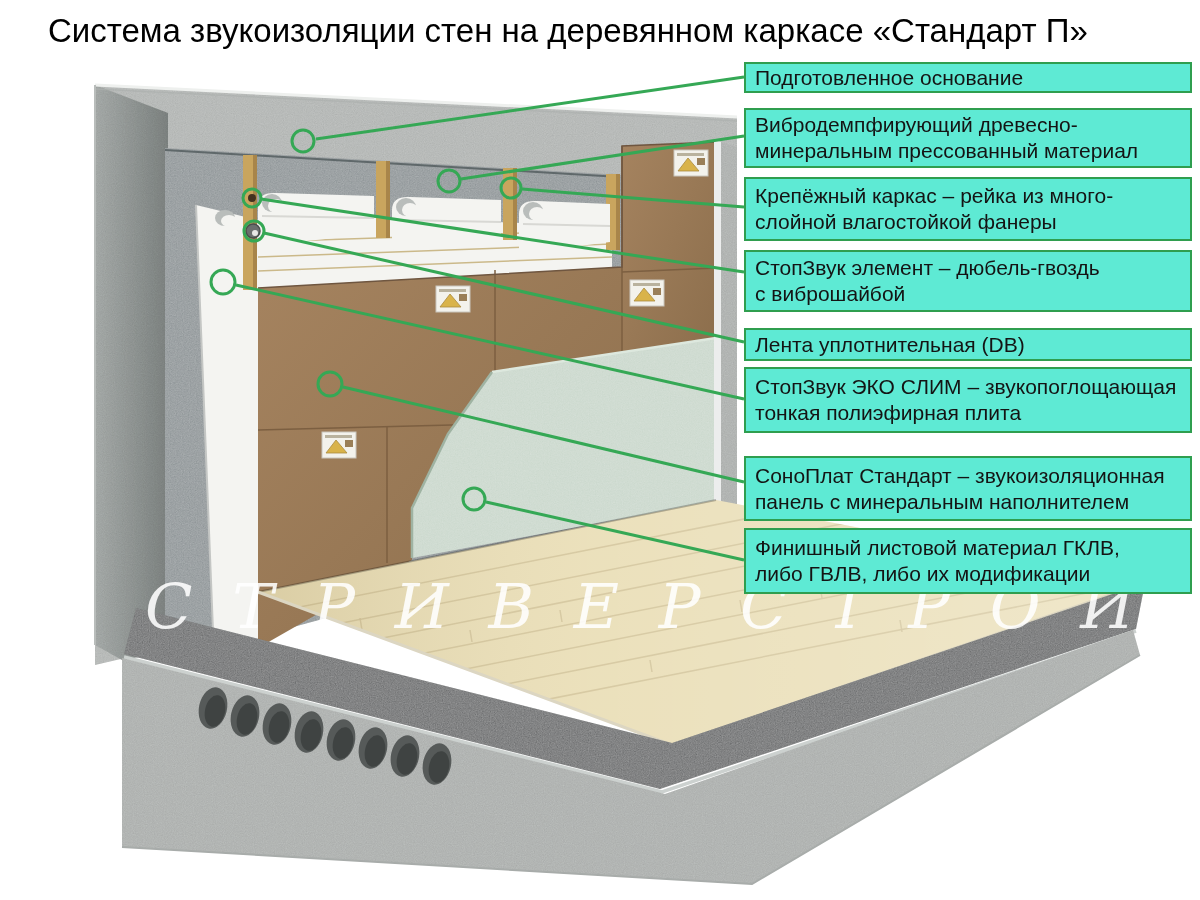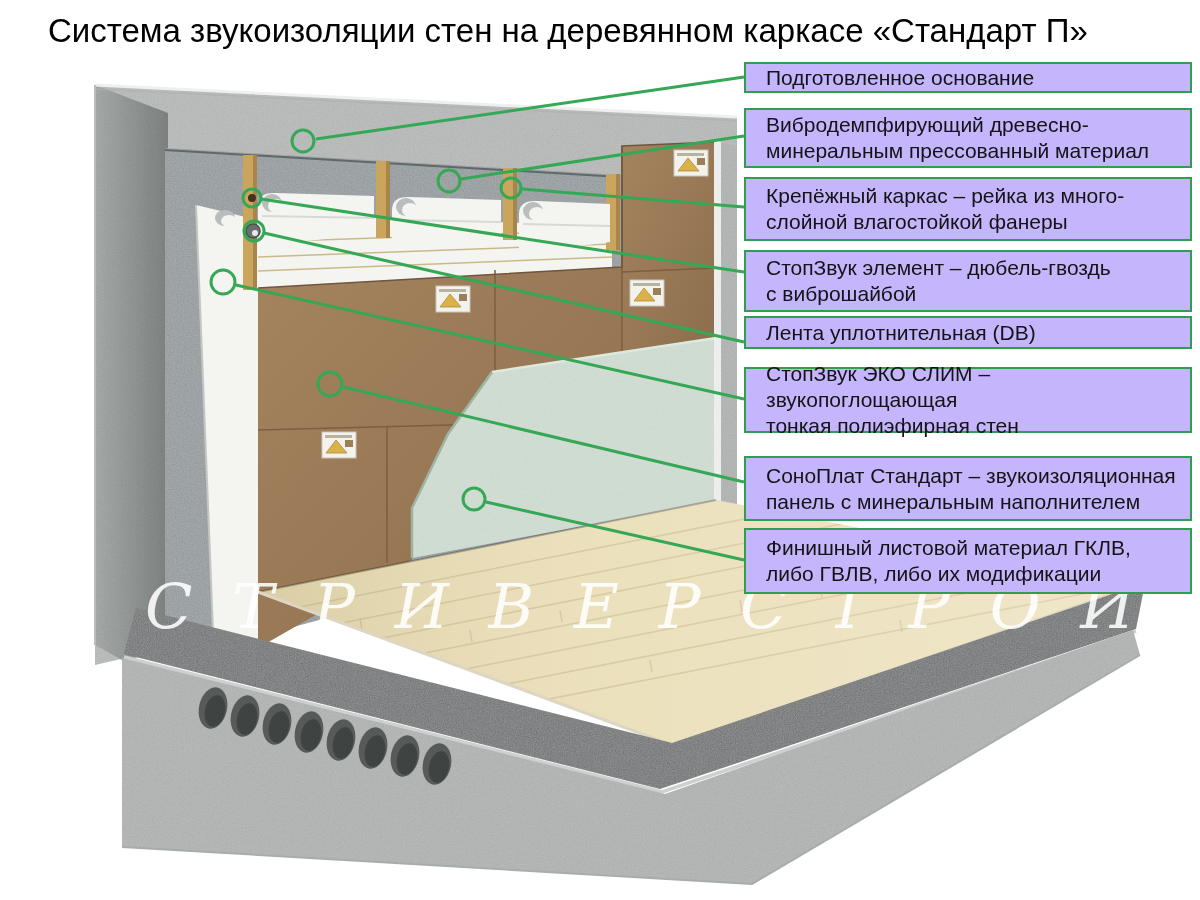--- a/index.html
+++ b/index.html
@@ -1,25 +1,25 @@
 <!DOCTYPE html>
 <html style="--accent: #35a855; --accent-dark: #2f9e4f; --concrete: #c9ccca; --concrete-side: #9aa09e; --membrane: #7e8689; --white-panel: #f4f4f1; --batten: #c9a55e; --brown-panel: #9c7c57; --mint-panel: #c5d4c7; --parquet: #e9ddb4; --screed: #4d5051; --slab: #c3c6c4;"><head>
 <meta charset="utf-8">
 <style>
   html,body{margin:0;padding:0;background:#fff;}
   .stage{position:relative;width:1200px;height:900px;background:#fff;overflow:hidden;
          font-family:"Liberation Sans",sans-serif;}
   .title{position:absolute;left:48px;top:12px;font-size:33px;color:#000;white-space:nowrap;}
   .scene{position:absolute;left:0;top:0;width:1200px;height:900px;}
-  .callout{position:absolute;left:744px;width:448px;box-sizing:border-box;background:#c4b5fd;
+  .callout{position:absolute;left:744px;width:448px;box-sizing:border-box;background:#5eead4;
            border:2px solid var(--accent-dark,#2f9e4f);color:#141414;
-           font-size:21px;line-height:26px;padding:1px 4px 1px 20px;
+           font-size:21px;line-height:26px;padding:1px 4px 1px 9px;
            white-space:pre-line;display:flex;align-items:center;}
   .c1{top:62px;height:31px}.c2{top:108px;height:60px}.c3{top:177px;height:64px}
-  .c4{top:250px;height:62px}.c5{top:316px;height:33px}.c6{top:367px;height:66px}
+  .c4{top:250px;height:62px}.c5{top:328px;height:33px}.c6{top:367px;height:66px}
   .c7{top:456px;height:65px}.c8{top:528px;height:66px}
   .leader{stroke:var(--accent,#35a855);stroke-width:3;fill:none;}
   .lcirc{stroke:var(--accent,#35a855);stroke-width:3;fill:none;}
   .f-concrete{fill:var(--concrete,#c9ccca);}
   .f-membrane{fill:var(--membrane,#7e8689);}
   .f-white{fill:var(--white-panel,#f4f4f1);}
   .f-batten{fill:var(--batten,#c9a55e);}
   .f-mint{fill:var(--mint-panel,#c5d4c7);}
   .f-parquet{fill:var(--parquet,#e9ddb4);}
   .f-screed{fill:var(--screed,#4d5051);}
@@ -242,19 +242,19 @@
   <div class="callouts">
     <div class="callout c1">Подготовленное основание</div>
     <div class="callout c2">Вибродемпфирующий древесно-
 минеральным прессованный материал</div>
     <div class="callout c3">Крепёжный каркас – рейка из много-
 слойной влагостойкой фанеры</div>
     <div class="callout c4">СтопЗвук элемент – дюбель-гвоздь
 с виброшайбой</div>
     <div class="callout c5">Лента уплотнительная (DB)</div>
     <div class="callout c6">СтопЗвук ЭКО СЛИМ – звукопоглощающая
-тонкая полиэфирная стен</div>
+тонкая полиэфирная плита</div>
     <div class="callout c7">СоноПлат Стандарт – звукоизоляционная
 панель с минеральным наполнителем</div>
     <div class="callout c8">Финишный листовой материал ГКЛВ,
 либо ГВЛВ, либо их модификации</div>
   </div>
 </div>
 
 </body></html>

